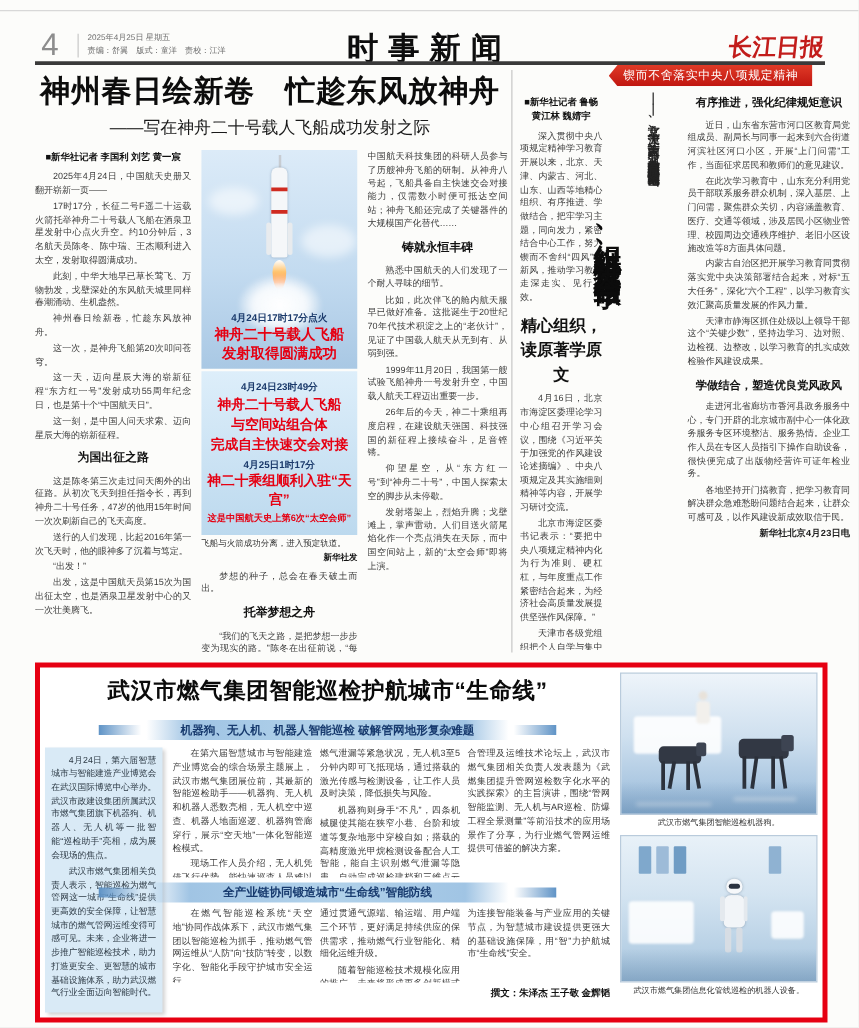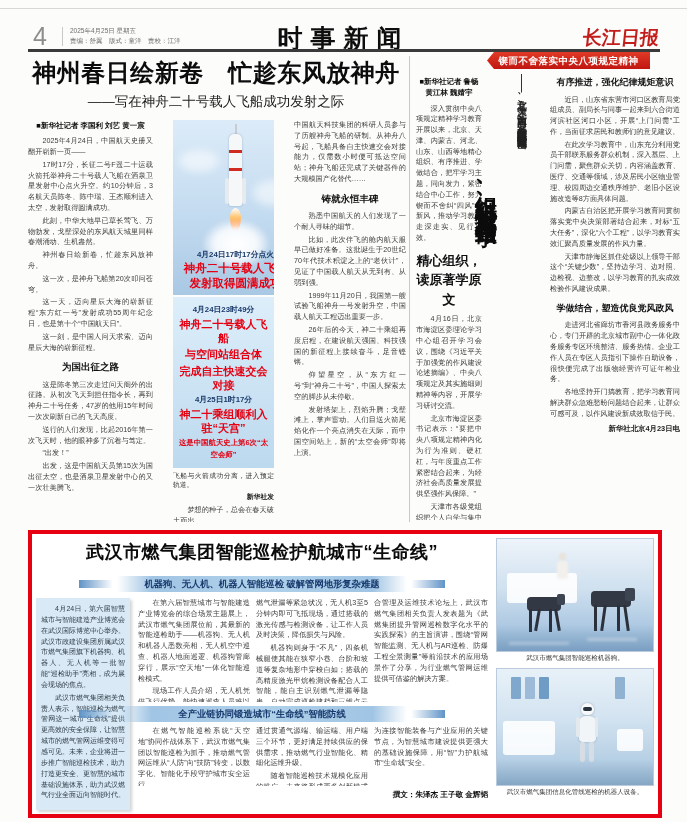--- a/index.html
+++ b/index.html
@@ -3,40 +3,40 @@
 <meta charset="utf-8">
 <style>
   html,body{margin:0;padding:0;background:#e9e9e6;}
   .page{position:relative;width:687px;height:822px;margin:0 auto;background:#fcfcfa;
         font-family:"Liberation Sans",sans-serif;color:#222;overflow:hidden;}
   .abs{position:absolute;}
   p{margin:0 0 2px 0;text-indent:2em;}
   .cont > p:first-child{text-indent:0;}
   .bodytext{font-size:7.2px;line-height:1.5;color:#3b3b3b;text-align:justify;overflow:hidden;}
   .subhead{font-weight:bold;text-align:center;font-size:9.5px;color:#111;margin:7px 0 5px;text-indent:0;}
-  .dateline{font-weight:bold;text-align:right;font-size:7.4px;color:#222;margin-top:3px;}
+  .dateline{font-weight:bold;text-align:right;font-size:7.4px;color:#222;margin-top:3px;font-family:Liberation Mono, monospace;}
 
   
   .toprule{top:8px;left:0;width:687px;height:1px;background:#d8d8d8;}
   .pagenum{top:22px;left:33px;font-size:25px;color:#8d8d8d;font-weight:400;}
   .hdr-sep{top:27px;left:62px;width:1px;height:19px;background:#c9c9c9;}
   .hdr-meta{top:26px;left:70px;font-size:6.5px;color:#6e6e6e;line-height:1.55;}
   .section-title{top:22px;left:0;width:687px;text-align:center;font-size:25px;font-weight:900;
                  letter-spacing:8px;color:#0d0d0d;}
   .masthead{top:25px;right:28px;font-family:"Liberation Serif",serif;font-weight:900;
             font-size:19px;color:#c21d1b;transform:skewX(-6deg);}
   .headrule{top:49px;left:28px;width:632px;height:2.5px;background:#3a3a3a;}
 
   
   .main-headline{top:57px;left:22px;width:388px;text-align:center;font-size:24px;font-weight:900;
                  color:#0c0c0c;letter-spacing:.5px;}
   .main-subheadline{top:93px;left:22px;width:388px;text-align:center;font-size:13.5px;font-weight:400;color:#1a1a1a;}
   .m-col{top:120px;height:402px;}
   .m-col1{left:28px;width:125px;}
-  .m-col2{left:173px;width:101px;}
+  .m-col2{left:161px;width:125px;}
   .m-col3{left:294px;width:112px;}
   .byline{text-align:center;font-weight:bold;font-size:7.5px;color:#111;margin-bottom:5px;text-indent:0;}
 
   
   .figure{position:relative;width:125px;height:175px;overflow:hidden;background:linear-gradient(180deg,#dcebf8 0%,#c3dbf0 55%,#a9c8e4 100%);}
   .cloud{position:absolute;background:rgba(255,255,255,.55);border-radius:50%;filter:blur(4px);}
   .rocket-body{position:absolute;left:56px;top:14px;width:13px;height:72px;background:#f5f7f9;border-radius:5px 5px 2px 2px;box-shadow:0 0 2px rgba(60,90,120,.4);}
   .rocket-tower{position:absolute;left:61.5px;top:4px;width:2px;height:11px;background:#c7ccd2;}
   .rocket-band{position:absolute;left:0;width:100%;height:3px;background:#cf2b20;}
   .rocket-booster{position:absolute;top:58px;width:4px;height:26px;background:#e8ebee;border-radius:2px;}
@@ -52,21 +52,21 @@
   .ib-r{font-size:11px;font-weight:900;color:#e60012;line-height:1.3;text-indent:0;}
   .ib-rs{font-size:7.4px;font-weight:900;color:#e60012;text-indent:0;margin-top:1px;}
   .fig-caption{font-size:6.8px;color:#333;margin-top:3px;line-height:1.4;text-indent:0;}
   .fig-credit{font-size:6.8px;color:#111;font-weight:bold;text-align:right;}
 
   .vdivider{top:56px;left:409px;width:1px;height:466px;background:#c8c8c8;}
 
   
   .banner{top:52px;left:487px;width:163px;height:17px;background:linear-gradient(180deg,#e03a27,#c01610);
           clip-path:polygon(7px 0,100% 0,100% 100%,7px 100%,0 50%);
-          color:#fff;font-size:9.5px;font-weight:bold;text-align:center;line-height:17px;letter-spacing:.5px;}
+          color:#fff;font-size:9.5px;font-weight:normal;text-align:center;line-height:17px;letter-spacing:.5px;}
 
   
   .r-art{top:72px;left:414px;width:266px;height:450px;}
   .r-colA{position:absolute;left:2px;top:4px;width:66px;height:444px;}
   .r-colA .subhead{font-size:13px;}
   .v-sub{position:absolute;left:101px;top:2px;height:446px;writing-mode:vertical-rl;
          font-size:9.5px;font-weight:600;color:#222;letter-spacing:-.5px;}
   .v-head{position:absolute;left:57px;top:112px;height:338px;writing-mode:vertical-rl;
           font-size:22px;font-weight:900;color:#0c0c0c;letter-spacing:-2px;}
   .r-colB{position:absolute;left:136px;top:4px;width:130px;height:446px;}

